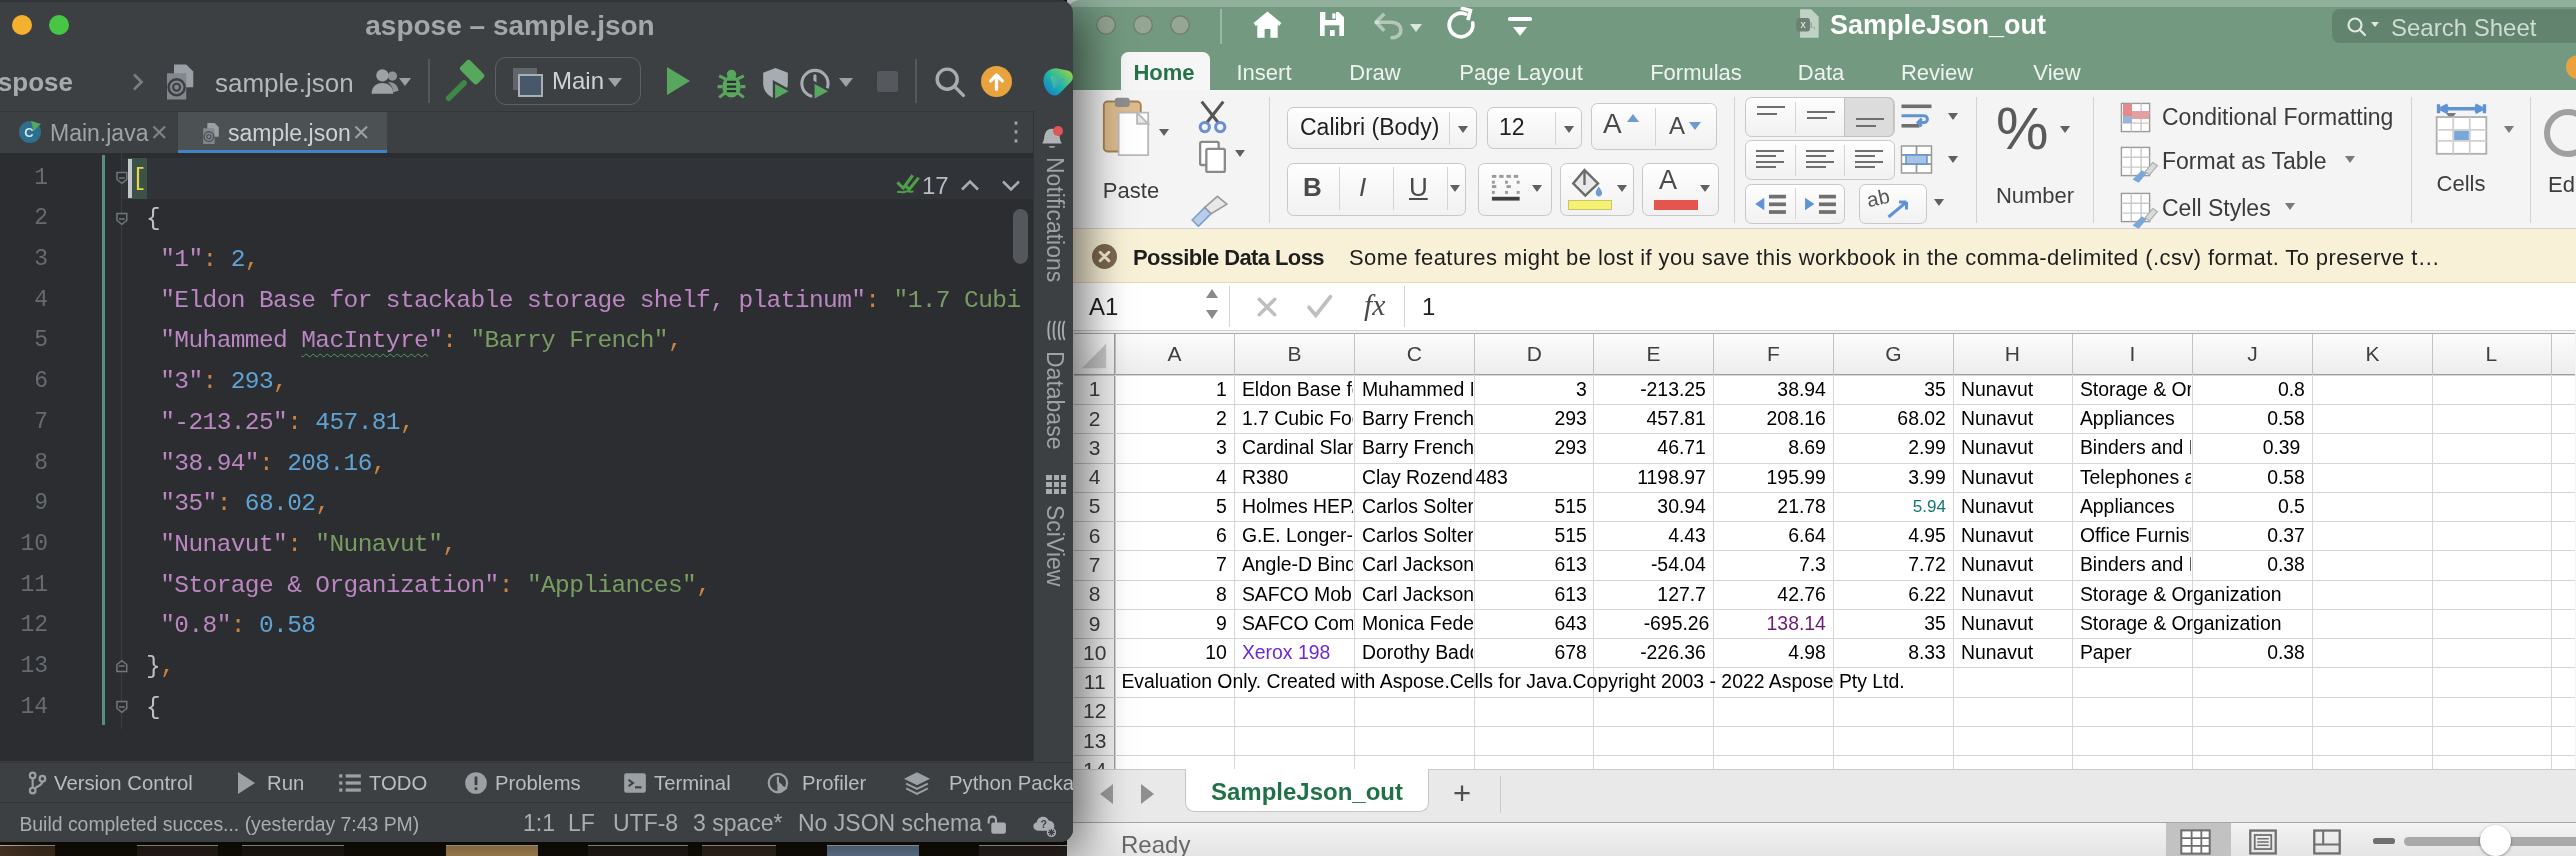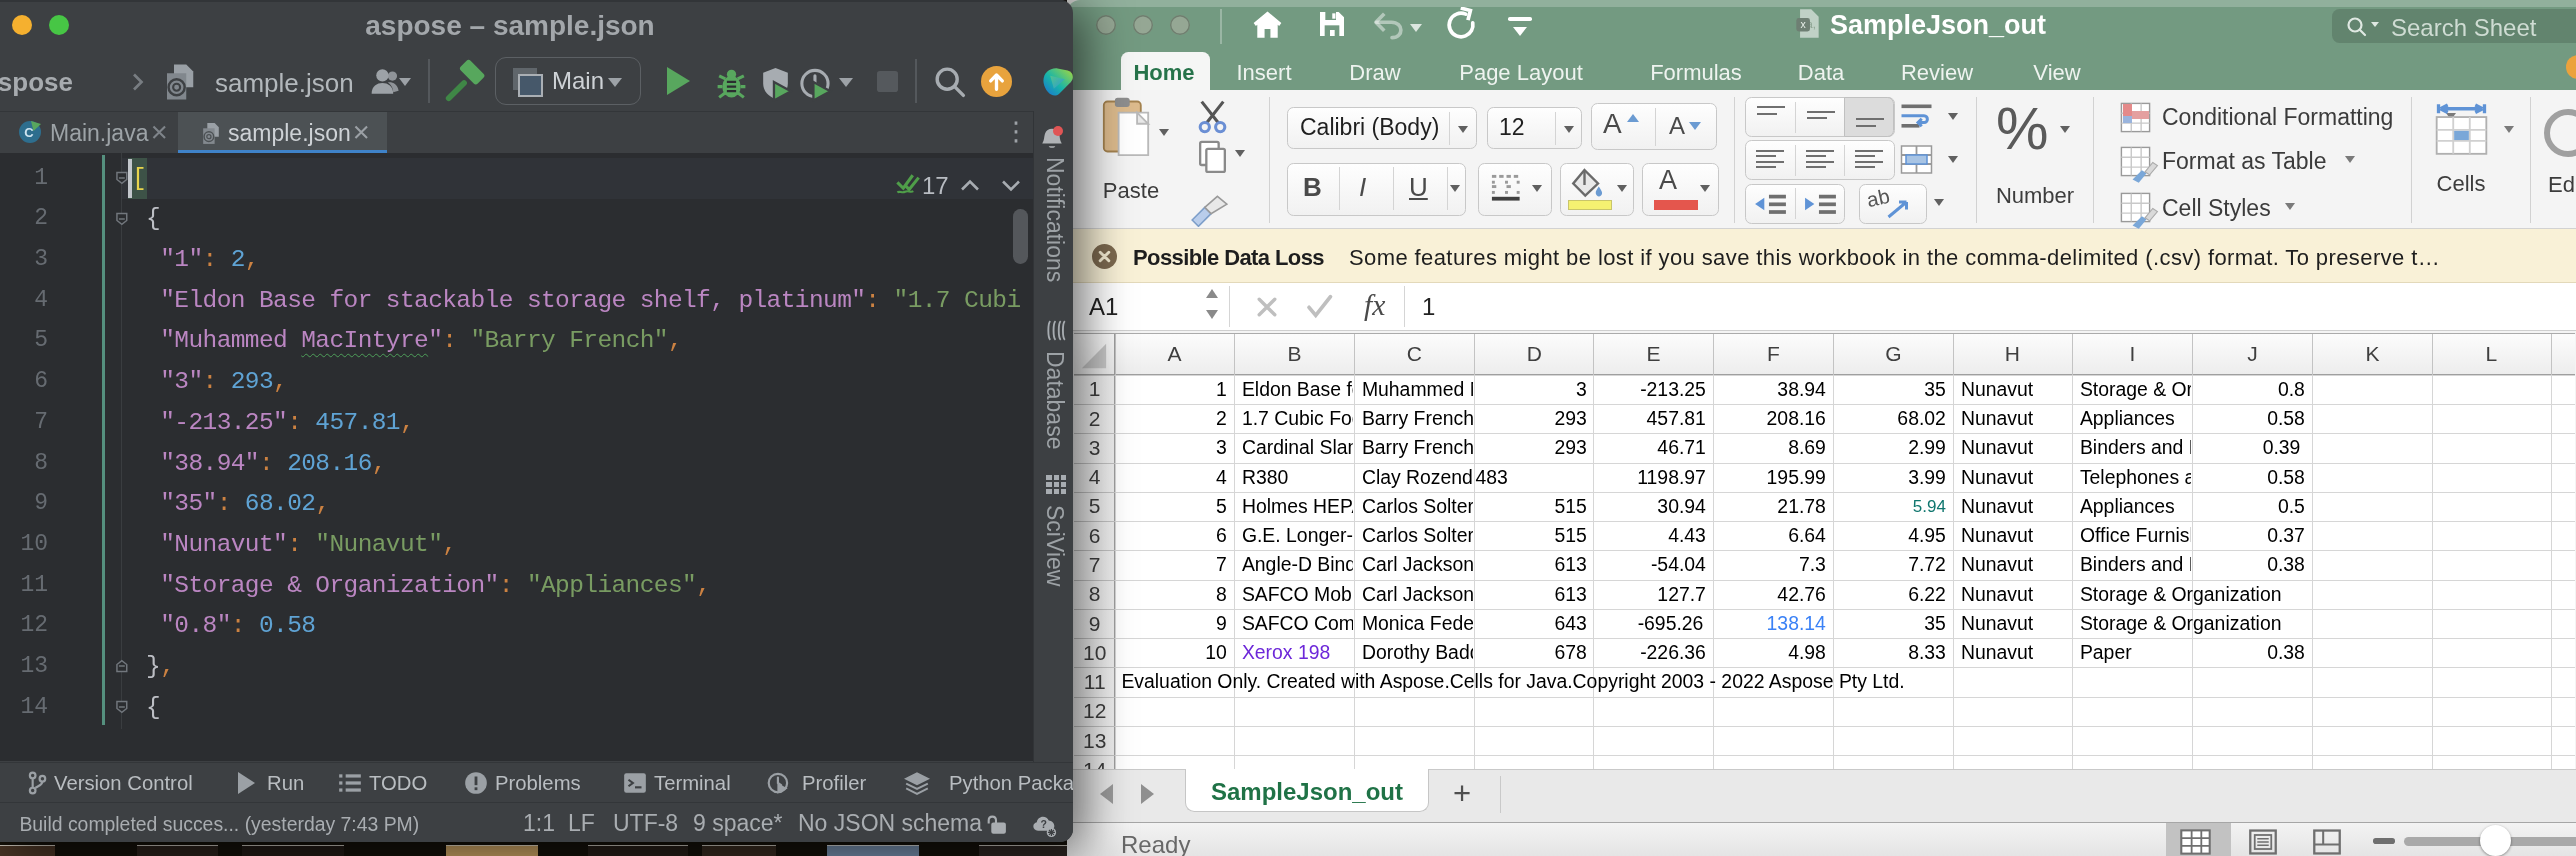--- a/index.html
+++ b/index.html
@@ -444,22 +444,22 @@
 <div class="abs nowrap" style="left:401px;top:246px;width:118px;height:29px;text-align:right;padding-right:6.5px;overflow:hidden;font-size:19.4px;color:#000;line-height:29px;">613</div>
 <div class="abs nowrap" style="left:520px;top:246px;width:118px;height:29px;text-align:right;padding-right:6.5px;overflow:hidden;font-size:19.4px;color:#000;line-height:29px;">127.7</div>
 <div class="abs nowrap" style="left:640px;top:246px;width:118px;height:29px;text-align:right;padding-right:6.5px;overflow:hidden;font-size:19.4px;color:#000;line-height:29px;">42.76</div>
 <div class="abs nowrap" style="left:760px;top:246px;width:118px;height:29px;text-align:right;padding-right:6.5px;overflow:hidden;font-size:19.4px;color:#000;line-height:29px;">6.22</div>
 <div class="abs nowrap" style="left:880px;top:246px;width:118px;height:29px;text-align:left;padding-left:6.5px;overflow:hidden;font-size:19.4px;color:#000;line-height:29px;">Nunavut</div>
 <div class="abs nowrap" style="left:999px;top:246px;width:277px;height:29px;text-align:left;padding-left:6.5px;overflow:visible;font-size:19.4px;color:#000;line-height:29px;">Storage &amp; Organization</div>
 <div class="abs nowrap" style="left:42px;top:275px;width:117px;height:29px;text-align:right;padding-right:6.5px;overflow:hidden;font-size:19.4px;color:#000;line-height:29px;">9</div>
 <div class="abs nowrap" style="left:161px;top:275px;width:118px;height:29px;text-align:left;padding-left:6.5px;overflow:hidden;font-size:19.4px;color:#000;line-height:29px;">SAFCO Commercial Wire Shelving, Black</div>
 <div class="abs nowrap" style="left:281px;top:275px;width:118px;height:29px;text-align:left;padding-left:6.5px;overflow:hidden;font-size:19.4px;color:#000;line-height:29px;">Monica Federle</div>
 <div class="abs nowrap" style="left:401px;top:275px;width:118px;height:29px;text-align:right;padding-right:6.5px;overflow:hidden;font-size:19.4px;color:#000;line-height:29px;">643</div>
-<div class="abs nowrap" style="left:520px;top:275px;width:118px;height:29px;text-align:right;padding-right:9px;overflow:hidden;font-size:19.4px;color:#000;line-height:29px;">-695.26</div>
-<div class="abs nowrap" style="left:640px;top:275px;width:118px;height:29px;text-align:right;padding-right:6.5px;overflow:hidden;font-size:19.4px;color:#3b82f6;line-height:29px;">138.14</div>
+<div class="abs nowrap" style="left:520px;top:275px;width:118px;height:29px;text-align:right;padding-right:3px;overflow:hidden;font-size:19.4px;color:#000;line-height:29px;">-695.26</div>
+<div class="abs nowrap" style="left:640px;top:275px;width:118px;height:29px;text-align:right;padding-right:6.5px;overflow:hidden;font-size:19.4px;color:#701a75;line-height:29px;">138.14</div>
 <div class="abs nowrap" style="left:760px;top:275px;width:118px;height:29px;text-align:right;padding-right:6.5px;overflow:hidden;font-size:19.4px;color:#000;line-height:29px;">35</div>
 <div class="abs nowrap" style="left:880px;top:275px;width:118px;height:29px;text-align:left;padding-left:6.5px;overflow:hidden;font-size:19.4px;color:#000;line-height:29px;">Nunavut</div>
 <div class="abs nowrap" style="left:999px;top:275px;width:277px;height:29px;text-align:left;padding-left:6.5px;overflow:visible;font-size:19.4px;color:#000;line-height:29px;">Storage &amp; Organization</div>
 <div class="abs nowrap" style="left:42px;top:304px;width:117px;height:29px;text-align:right;padding-right:6.5px;overflow:hidden;font-size:19.4px;color:#000;line-height:29px;">10</div>
 <div class="abs nowrap" style="left:161px;top:304px;width:118px;height:29px;text-align:left;padding-left:6.5px;overflow:hidden;font-size:19.4px;color:#6d28d9;line-height:29px;">Xerox 198</div>
 <div class="abs nowrap" style="left:281px;top:304px;width:118px;height:29px;text-align:left;padding-left:6.5px;overflow:hidden;font-size:19.4px;color:#000;line-height:29px;">Dorothy Badders</div>
 <div class="abs nowrap" style="left:401px;top:304px;width:118px;height:29px;text-align:right;padding-right:6.5px;overflow:hidden;font-size:19.4px;color:#000;line-height:29px;">678</div>
 <div class="abs nowrap" style="left:520px;top:304px;width:118px;height:29px;text-align:right;padding-right:6.5px;overflow:hidden;font-size:19.4px;color:#000;line-height:29px;">-226.36</div>
 <div class="abs nowrap" style="left:640px;top:304px;width:118px;height:29px;text-align:right;padding-right:6.5px;overflow:hidden;font-size:19.4px;color:#000;line-height:29px;">4.98</div>
 <div class="abs nowrap" style="left:760px;top:304px;width:118px;height:29px;text-align:right;padding-right:6.5px;overflow:hidden;font-size:19.4px;color:#000;line-height:29px;">8.33</div>
@@ -721,21 +721,21 @@
 <svg class="abs" style="left:904px;top:770px" width="26" height="26" viewBox="0 0 24 24" fill="none" stroke="#9ba0a5" stroke-width="1.8">
       <path d="M12 3 L22 8 L12 13 L2 8 Z" fill="#9ba0a5"></path>
       <path d="M2 12.5 L12 17.5 L22 12.5 M2 17 L12 22 L22 17"></path>
     </svg>
 <div class="abs nowrap" style="left:937px;top:772px;font-size:20.3px;color:#b9bdc1;margin-left:12px;">Python Packag</div>
 <div class="abs" style="left:0;top:802px;width:1073px;height:40px;background:#3d4043;border-top:0.9px solid #333639;"></div>
 <div class="abs nowrap" style="left:19.4px;top:813px;font-size:19.4px;color:#a9adb1;">Build completed succes... (yesterday 7:43 PM)</div>
 <div class="abs nowrap" style="left:523px;top:810px;font-size:23px;color:#a9adb1;">1:1</div>
 <div class="abs nowrap" style="left:568px;top:810px;font-size:23px;color:#a9adb1;">LF</div>
 <div class="abs nowrap" style="left:613px;top:810px;font-size:23px;color:#a9adb1;">UTF-8</div>
-<div class="abs nowrap" style="left:693px;top:810px;font-size:23px;color:#a9adb1;">9 space*</div>
+<div class="abs nowrap" style="left:693px;top:810px;font-size:23px;color:#a9adb1;">3 space*</div>
 <div class="abs nowrap" style="left:798px;top:810px;font-size:23px;color:#a9adb1;">No JSON schema</div>
 <svg class="abs" style="left:984px;top:813px" width="25" height="25" viewBox="0 0 24 24" fill="none" stroke="#a9adb1" stroke-width="2">
       <rect x="8" y="10" width="12" height="9" rx="1" fill="#a9adb1"></rect>
       <path d="M4.5 10 V7 C4.5 4.8 6 3.5 8 3.5 C10 3.5 11.5 4.8 11.5 7 V10"></path>
     </svg>
 <svg class="abs" style="left:1031px;top:812px" width="28" height="28" viewBox="0 0 24 24" fill="#a9adb1">
       <path d="M6 16 C3.5 16 2 14.2 2 12.2 C2 10.4 3.3 9 5 8.7 C5.4 6 7.6 4 10.3 4 C12.5 4 14.4 5.3 15.2 7.2 C17.8 7.4 20 9.4 20 12 C20 14.2 18.2 16 16 16 Z"></path>
       <text x="11" y="13.5" font-size="9" fill="#3d4043" text-anchor="middle" font-weight="bold">?</text>
       <circle cx="17.5" cy="17.5" r="4" fill="#a9adb1"></circle>
       <path d="M17.5 14.5 V20.5 M14.5 17.5 H20.5 M15.4 15.4 L19.6 19.6 M19.6 15.4 L15.4 19.6" stroke="#3d4043" stroke-width="1"></path>

